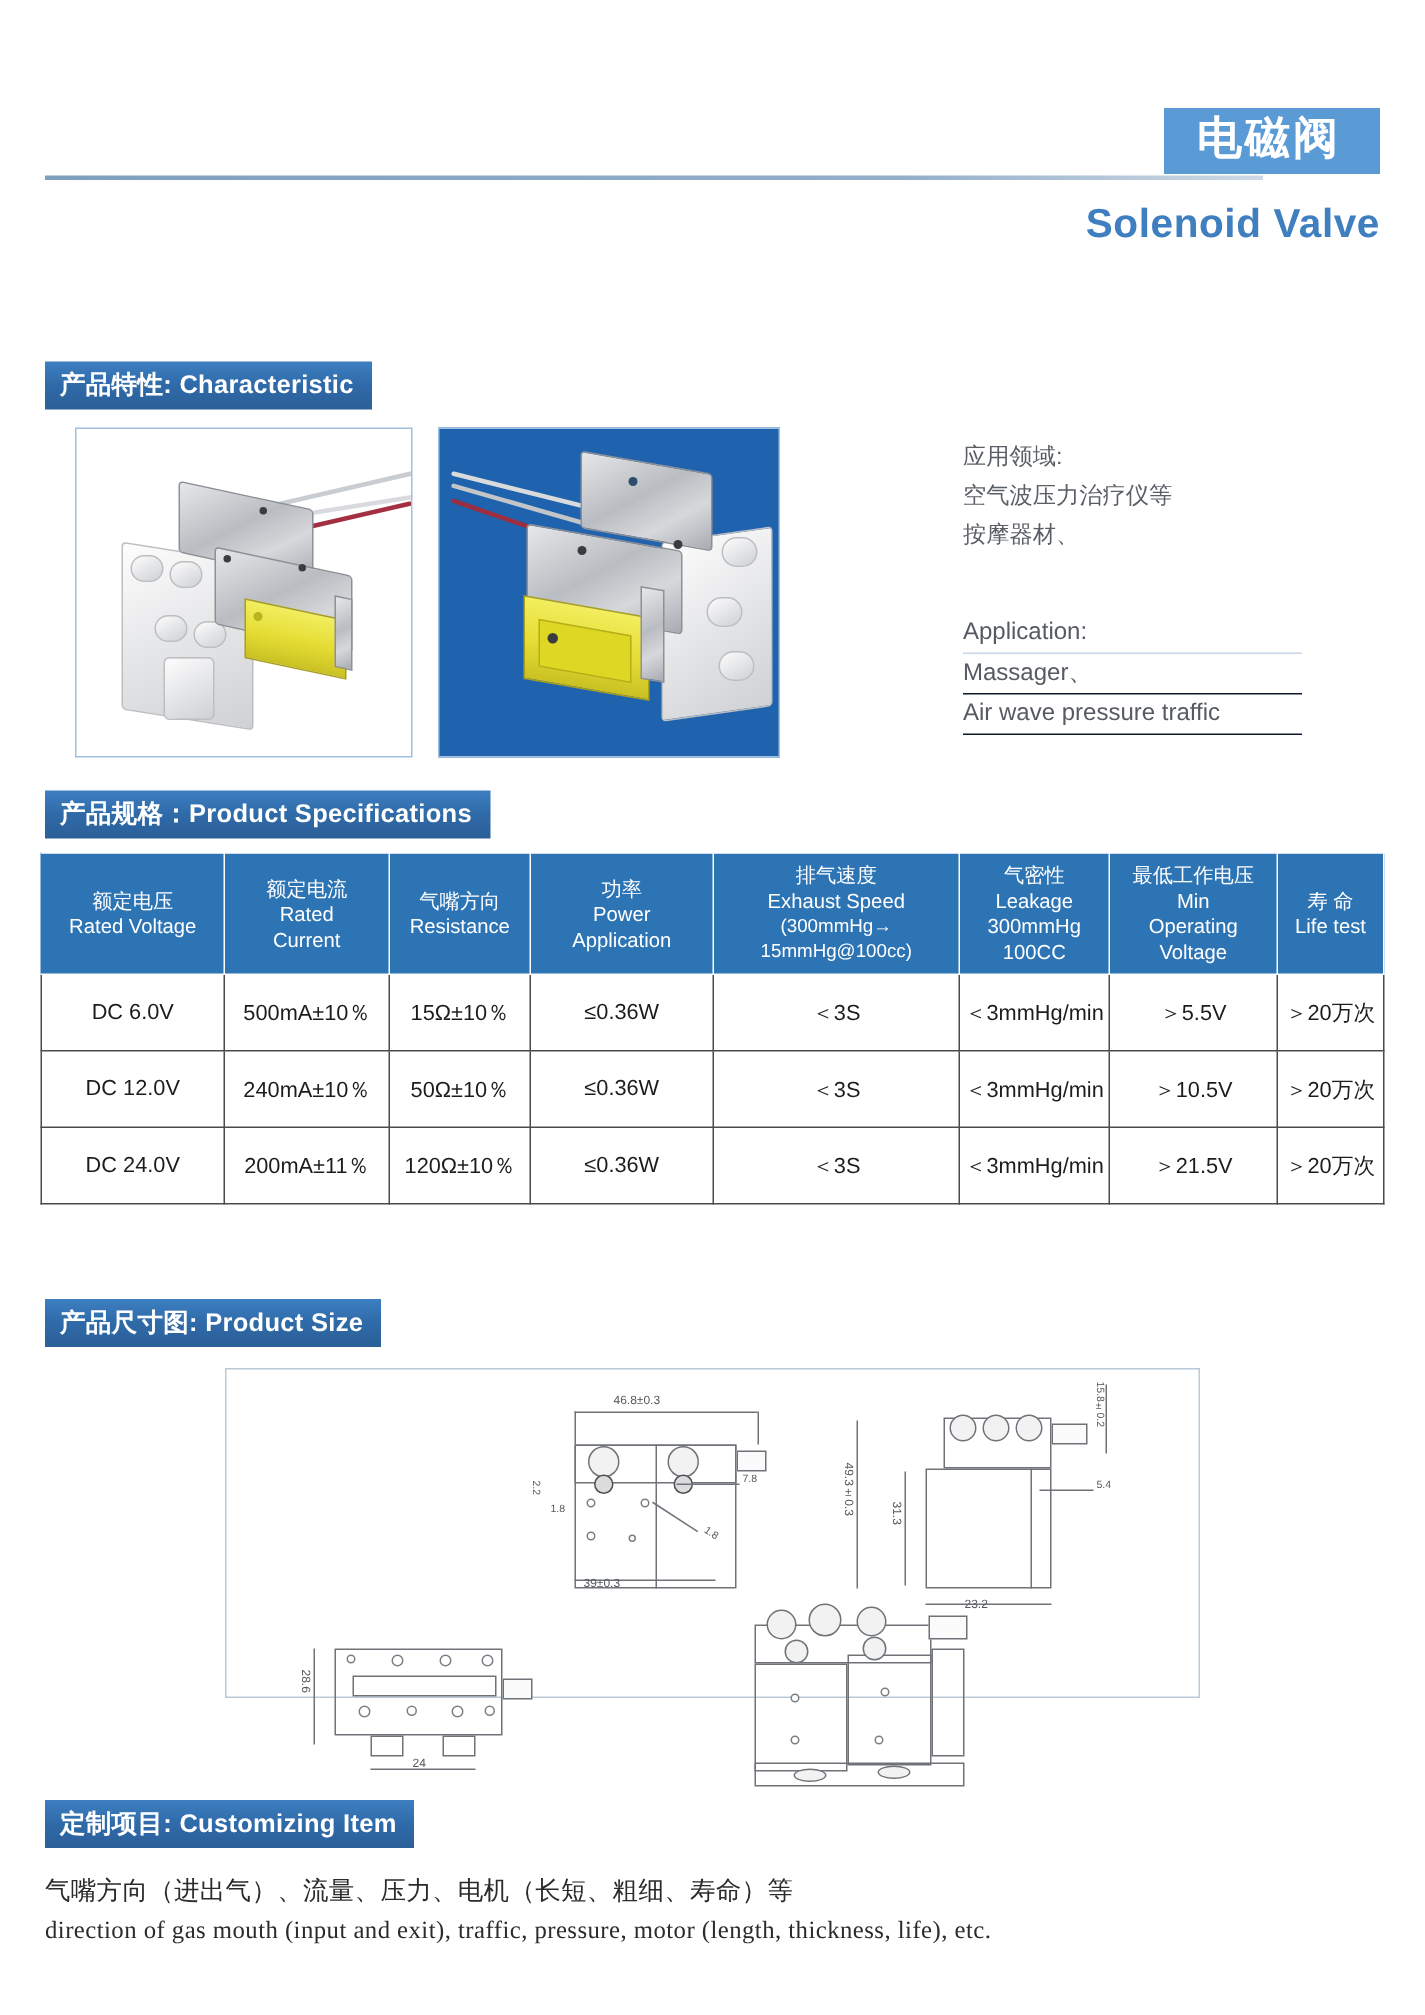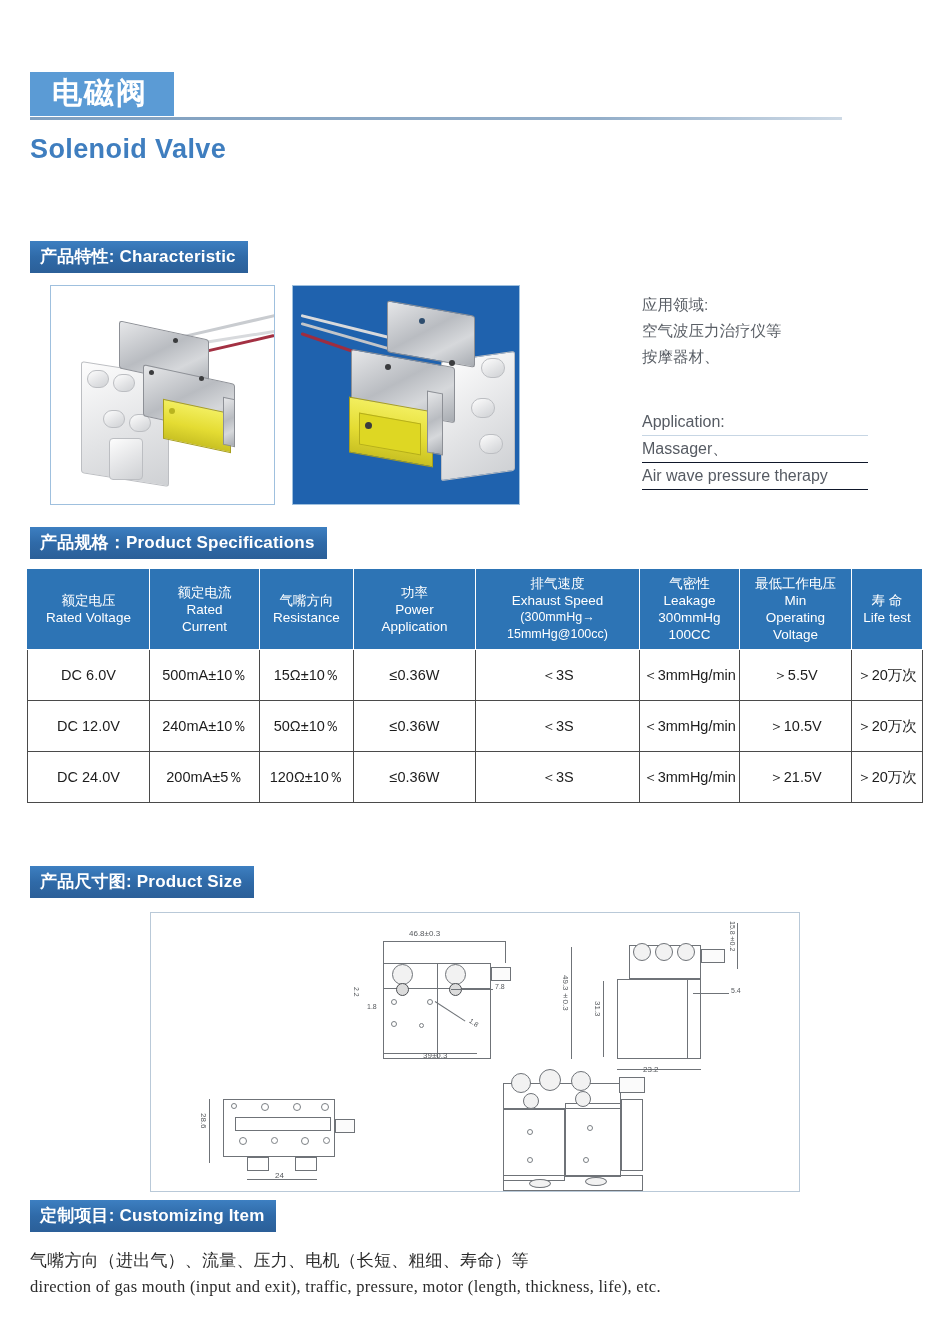--- a/index.html
+++ b/index.html
@@ -7,21 +7,21 @@
   body {
     width: 950px; height: 1343px;
     background: #ffffff;
     font-family: "Liberation Sans", "DejaVu Sans", sans-serif;
     color: #1a1a1a;
     position: relative;
     overflow: hidden;
   }
 
   
-  .title-wrap { position:absolute; left:30px; top:72px; width:890px; }
+  .title-wrap { position:absolute; left:30px; top:72px; width:890px;text-align:right; }
   .title-box {
     display:inline-block;
     background:#5b9bd5;
     color:#ffffff;
     font-size:30px;
     font-weight:700;
     letter-spacing:2px;
     padding:4px 26px 6px 22px;
     line-height:1.12;
   }
@@ -197,21 +197,21 @@
 </div>
 
 <div class="app-block" style="left:625px; top:292px; width:230px;">
   <div class="app-cn">应用领域:</div>
   <div class="app-cn">空气波压力治疗仪等</div>
   <div class="app-cn">按摩器材、</div>
 </div>
 <div class="app-block" style="left:625px; top:409px; width:226px;">
   <div class="app-en-first">Application:</div>
   <div class="app-en-line">Massager、</div>
-  <div class="app-en-line">Air wave pressure therapy</div>
+  <div class="app-en-line">Air wave pressure traffic</div>
 </div>
 
 <div class="sec" style="left:30px; top:527px;">产品规格：Product Specifications</div>
 
 <table class="spec" style="left:27px; top:568px; width:895px;">
   <colgroup>
     <col style="width:122px">
       <col style="width:110px">
       <col style="width:94px">
       <col style="width:122px">
@@ -278,34 +278,34 @@
     <td>240mA±10％</td>
     <td>50Ω±10％</td>
     <td>≤0.36W</td>
     <td>＜3S</td>
     <td>＜3mmHg/min</td>
     <td>＞10.5V</td>
     <td>＞20万次</td>
   </tr>
   <tr>
     <td>DC 24.0V</td>
-    <td>200mA±5％</td>
+    <td>200mA±11％</td>
     <td>120Ω±10％</td>
     <td>≤0.36W</td>
     <td>＜3S</td>
     <td>＜3mmHg/min</td>
     <td>＞21.5V</td>
     <td>＞20万次</td>
   </tr>
 </tbody>
   </table>
 
 <div class="sec" style="left:30px; top:866px;">产品尺寸图:  Product Size</div>
 
-<div class="draw-panel" style="left:150px; top:912px; width:650px; height:280px;">
+<div class="draw-panel" style="left:150px; top:912px; width:650px; height:220px;">
 
   <div class="dl dl-h" style="left:232px; top:28px; width:122px;"></div>
   <div class="dl dl-v" style="left:232px; top:28px; height:22px;"></div>
   <div class="dl dl-v" style="left:354px; top:28px; height:22px;"></div>
   <div class="dwg-label" style="left:258px; top:16px; font-size:8px;">46.8±0.3</div>
 
   <div class="dbox" style="left:232px; top:50px; width:108px; height:96px;"></div>
   <div class="dl dl-v" style="left:286px; top:50px; height:96px;"></div>
   <div class="dbox" style="left:232px; top:50px; width:108px; height:26px;"></div>
   <div class="dbox-f" style="left:340px; top:54px; width:20px; height:14px;"></div>
@@ -323,21 +323,21 @@
   <div class="dsm" style="left:268px; top:110px; width:5px; height:5px;"></div>
 
   <div class="dl dl-h" style="left:300px; top:76px; width:42px;"></div>
   <div class="dwg-label" style="left:344px; top:70px; font-size:7px;">7.8</div>
   <div class="dl" style="left:284px; top:88px; width:36px; height:1px; transform:rotate(33deg); transform-origin:left center;"></div>
   <div class="dwg-label" style="left:318px; top:106px; font-size:7px; transform:rotate(33deg);">1.8</div>
   <div class="dwg-label" style="left:216px; top:90px; font-size:7px;">1.8</div>
   <div class="dwg-label" style="left:202px; top:74px; font-size:7px; writing-mode:vertical-rl;">2.2</div>
 
   <div class="dl dl-h" style="left:232px; top:140px; width:94px;"></div>
-  <div class="dwg-label" style="left:272px; top:138px; font-size:8px;">39±0.3</div>
+  <div class="dwg-label" style="left:238px; top:138px; font-size:8px;">39±0.3</div>
 
   <div class="dl dl-v" style="left:420px; top:34px; height:112px;"></div>
   <div class="dwg-label" style="left:410px; top:62px; font-size:8px; writing-mode:vertical-rl;">49.3±0.3</div>
 
   <div class="dbox" style="left:466px; top:66px; width:84px; height:80px;"></div>
   <div class="dbox" style="left:478px; top:32px; width:72px; height:34px;"></div>
   <div class="dbox-f" style="left:550px; top:36px; width:24px; height:14px;"></div>
   <div class="dcirc" style="left:482px; top:30px; width:18px; height:18px;"></div>
   <div class="dcirc" style="left:504px; top:30px; width:18px; height:18px;"></div>
   <div class="dcirc" style="left:526px; top:30px; width:18px; height:18px;"></div>

